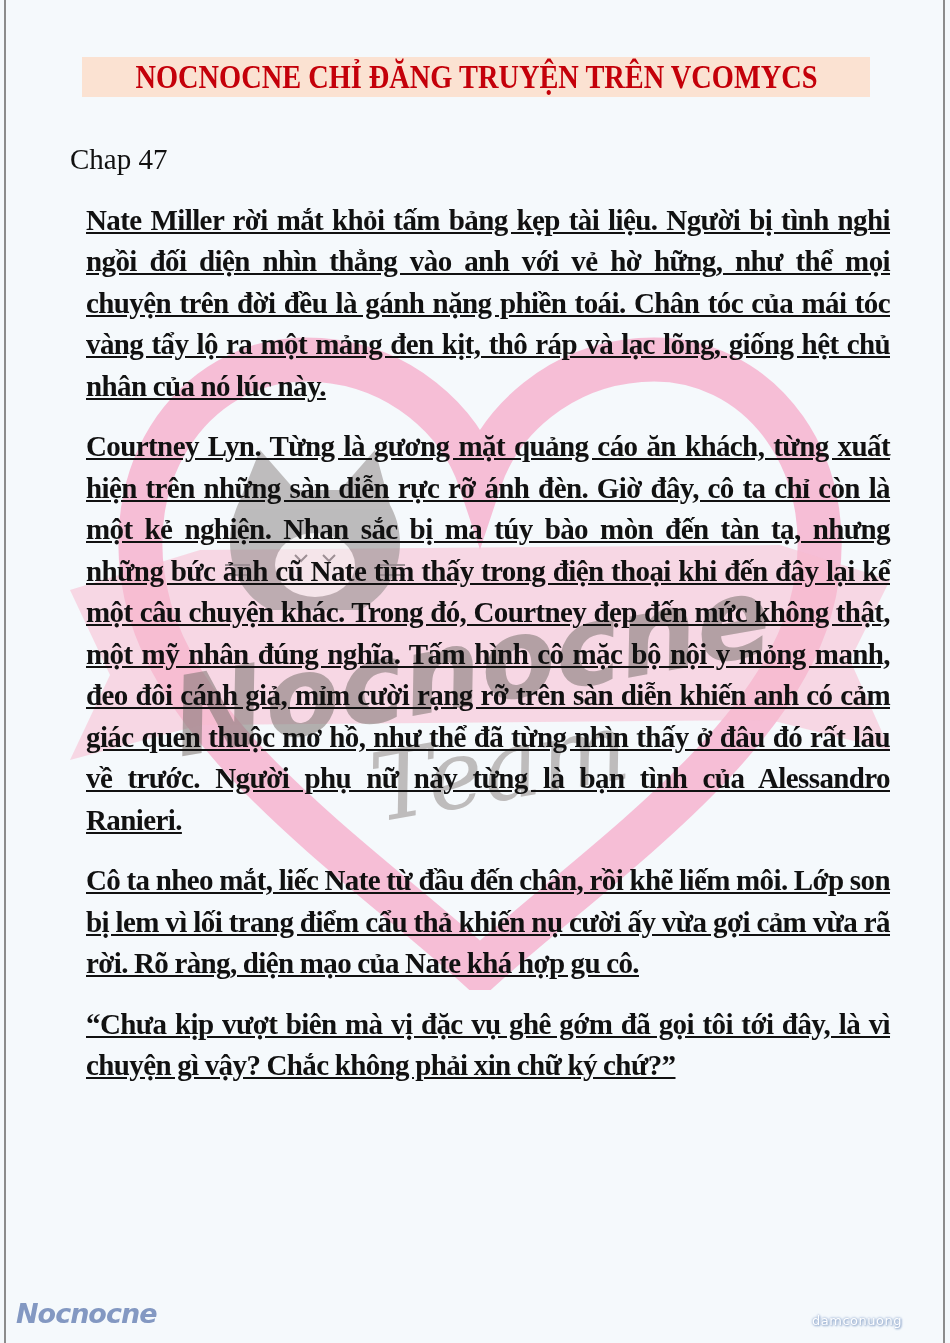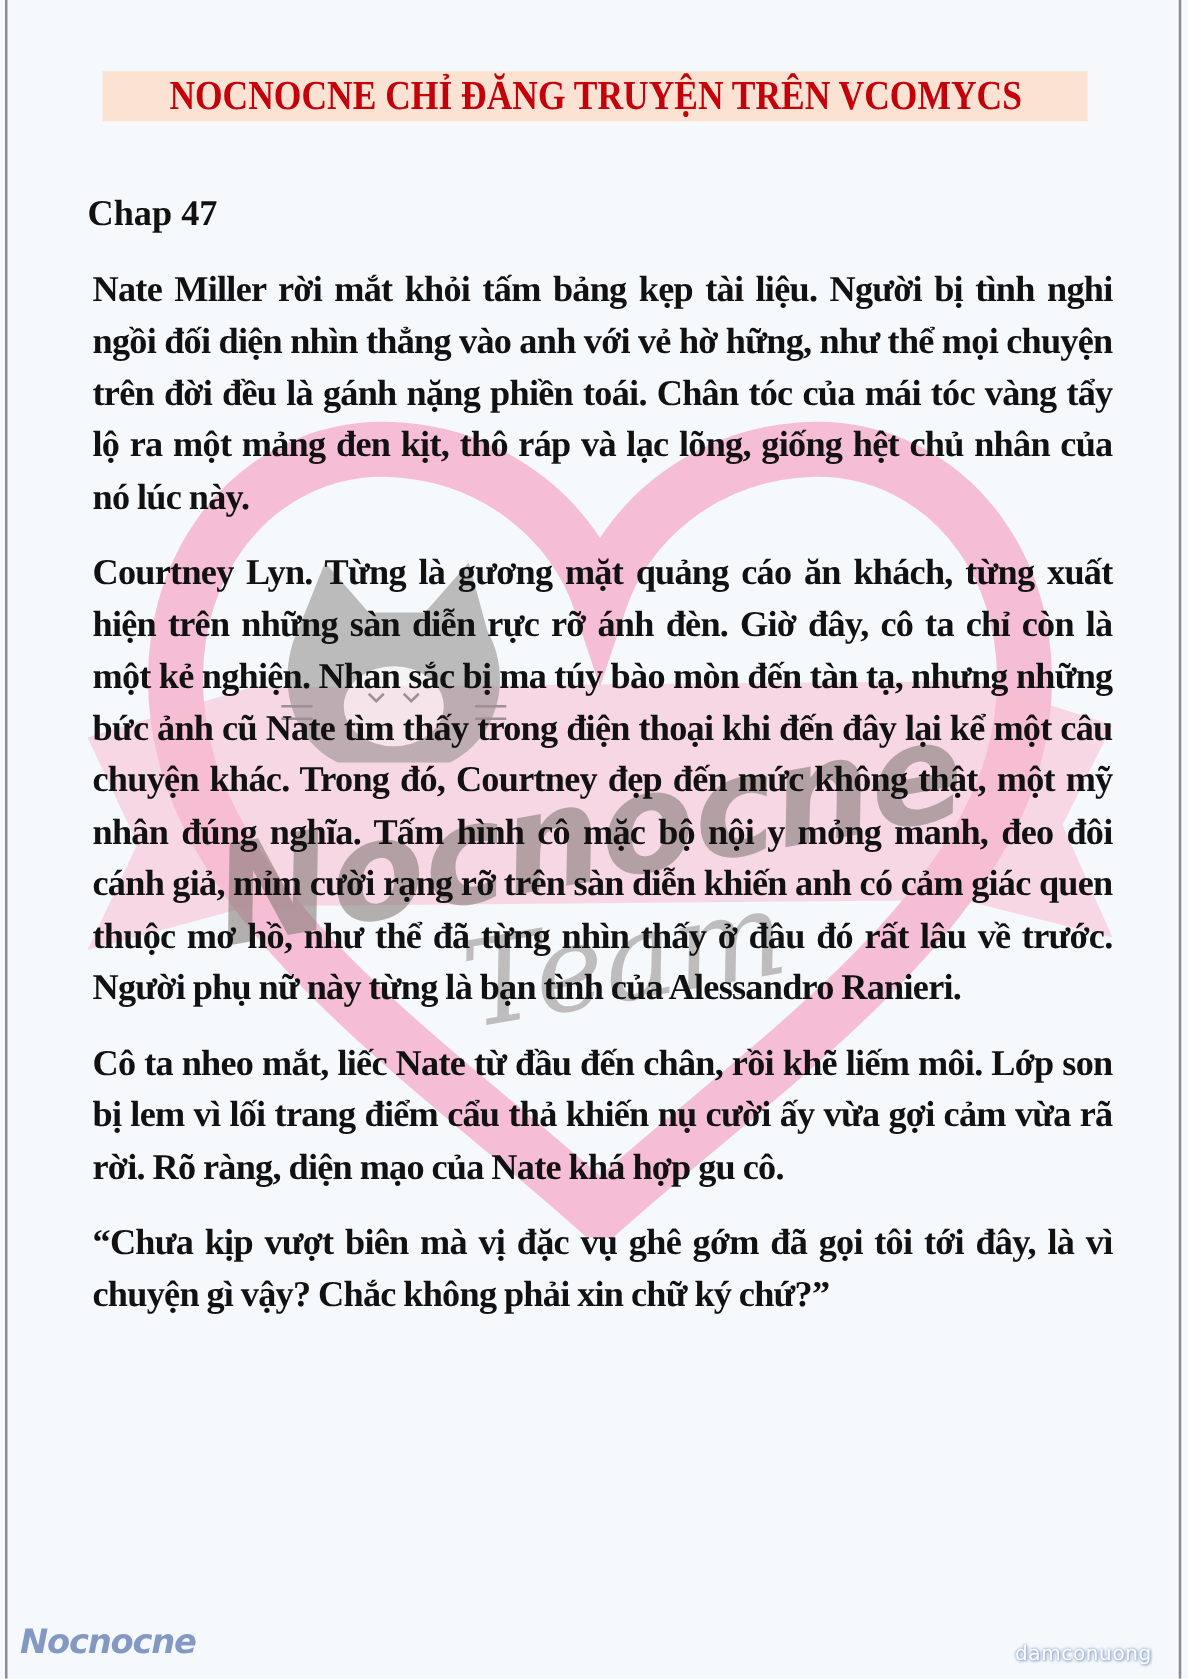--- a/index.html
+++ b/index.html
@@ -51,47 +51,48 @@
       position: absolute;
       left: 70px; top: 135px;
       width: 820px;
       z-index: 3;
       color: #111111;
       font-size: 29px;
       line-height: 41.5px;
       font-weight: bold;
     }
     .chapter {
-      margin: 16px 0 19px 0;
-      font-weight: bold;
+      margin: 4px 0 19px 0;
+      font-weight: normal;
     }
     .para {
-      margin: 0 0 19px 4px;
+      margin: 0 0 19px 16px;
       text-align: justify;
       letter-spacing: -0.6px;
       word-spacing: -0.5px;
+      text-decoration: underline;
     }
     .logo {
       position: absolute;
       left: 16px; top: 1298px;
       z-index: 3;
       font-family: "DejaVu Sans", sans-serif;
       font-style: italic;
       font-weight: bold;
       font-size: 27px;
       color: #7088b8;
       letter-spacing: -1px;
       opacity: 0.85;
     }
     .credit {
       position: absolute;
       left: 812px; top: 1313px;
       z-index: 3;
       font-family: "DejaVu Sans", sans-serif;
-      font-size: 16px;
+      font-size: 13px;
       color: #ffffff;
       text-shadow: 0 0 2px #9db3d4, 0 0 3px #9db3d4, 1px 1px 2px #8aa3c7;
       letter-spacing: 0.5px;
     }
   </style>
 </head>
 <body>
 
 <div class="page-border-left"></div>
 <div class="page-border-right"></div>

